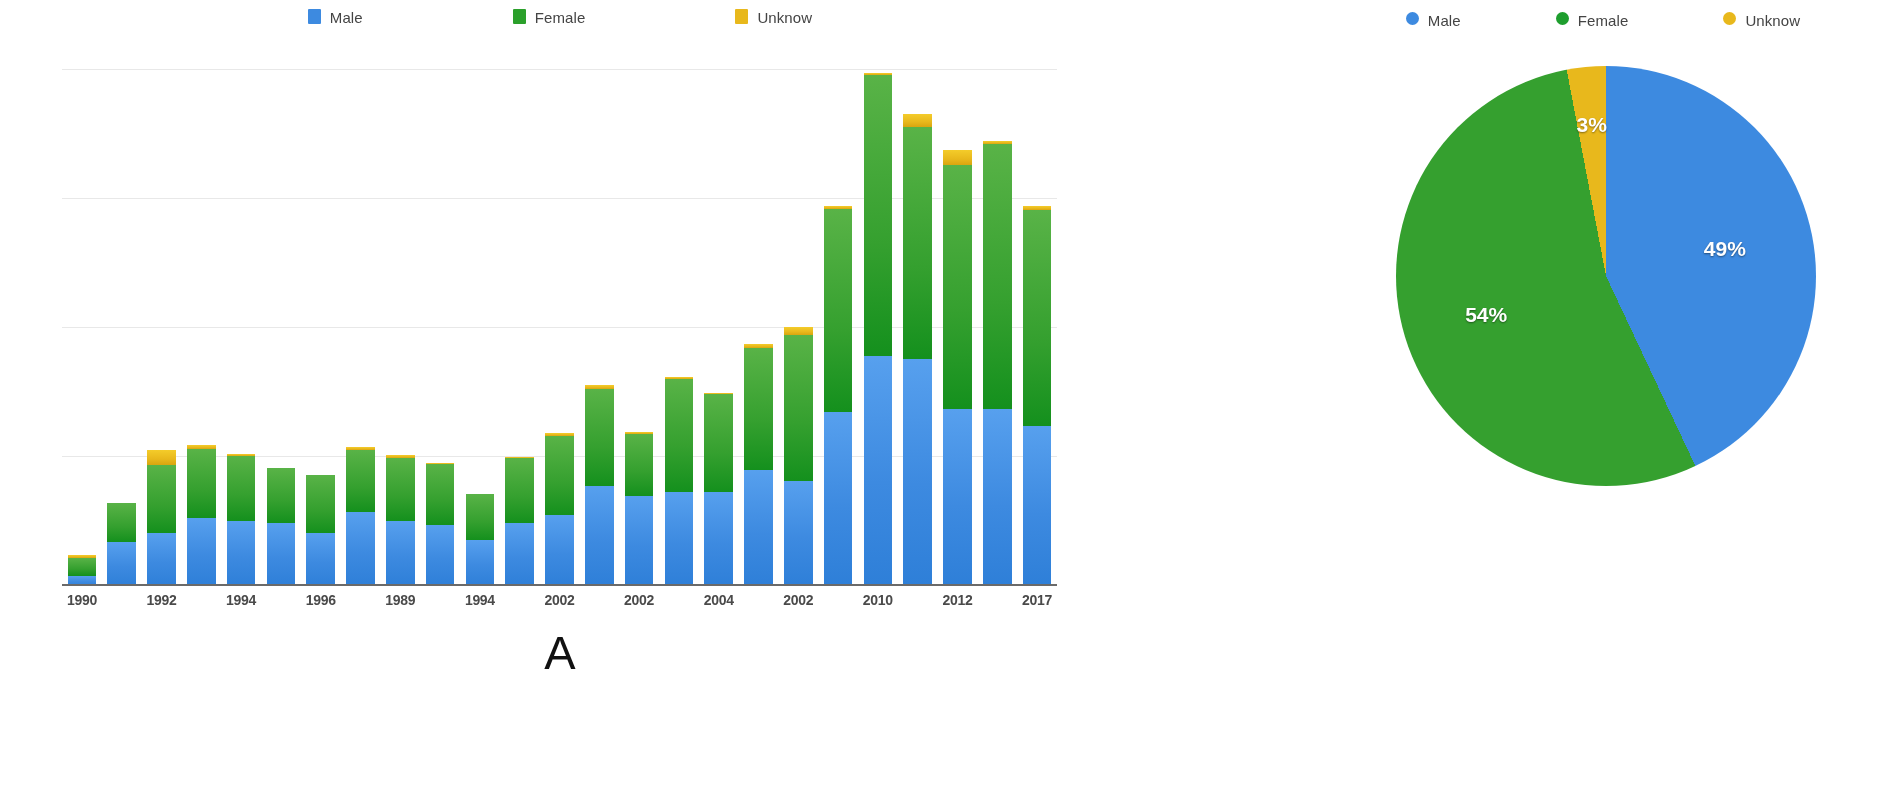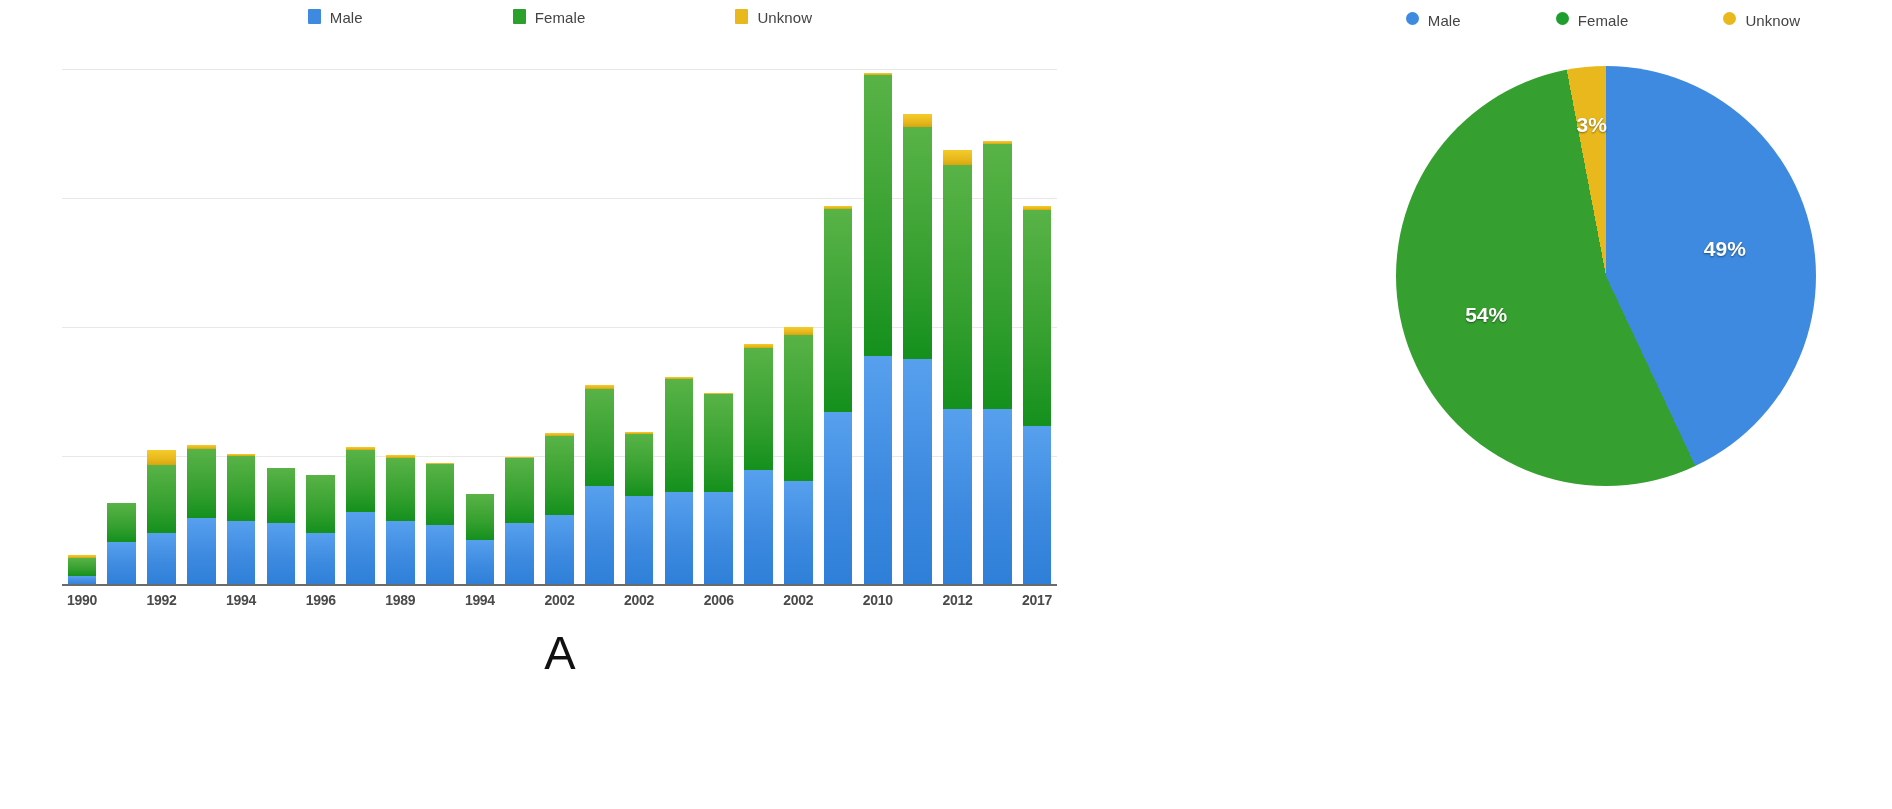--- a/index.html
+++ b/index.html
@@ -419,21 +419,21 @@
         <div class="xtick-cell">1996</div>
         <div class="xtick-cell hidden-label">1997</div>
         <div class="xtick-cell">1989</div>
         <div class="xtick-cell hidden-label">1999</div>
         <div class="xtick-cell">1994</div>
         <div class="xtick-cell hidden-label">2001</div>
         <div class="xtick-cell">2002</div>
         <div class="xtick-cell hidden-label">2003</div>
         <div class="xtick-cell">2002</div>
         <div class="xtick-cell hidden-label">2005</div>
-        <div class="xtick-cell">2006</div>
+        <div class="xtick-cell">2004</div>
         <div class="xtick-cell hidden-label">2007</div>
         <div class="xtick-cell">2002</div>
         <div class="xtick-cell hidden-label">2009</div>
         <div class="xtick-cell">2010</div>
         <div class="xtick-cell hidden-label">2011</div>
         <div class="xtick-cell">2012</div>
         <div class="xtick-cell hidden-label">2013</div>
         <div class="xtick-cell">2017</div>
       </div>
 

